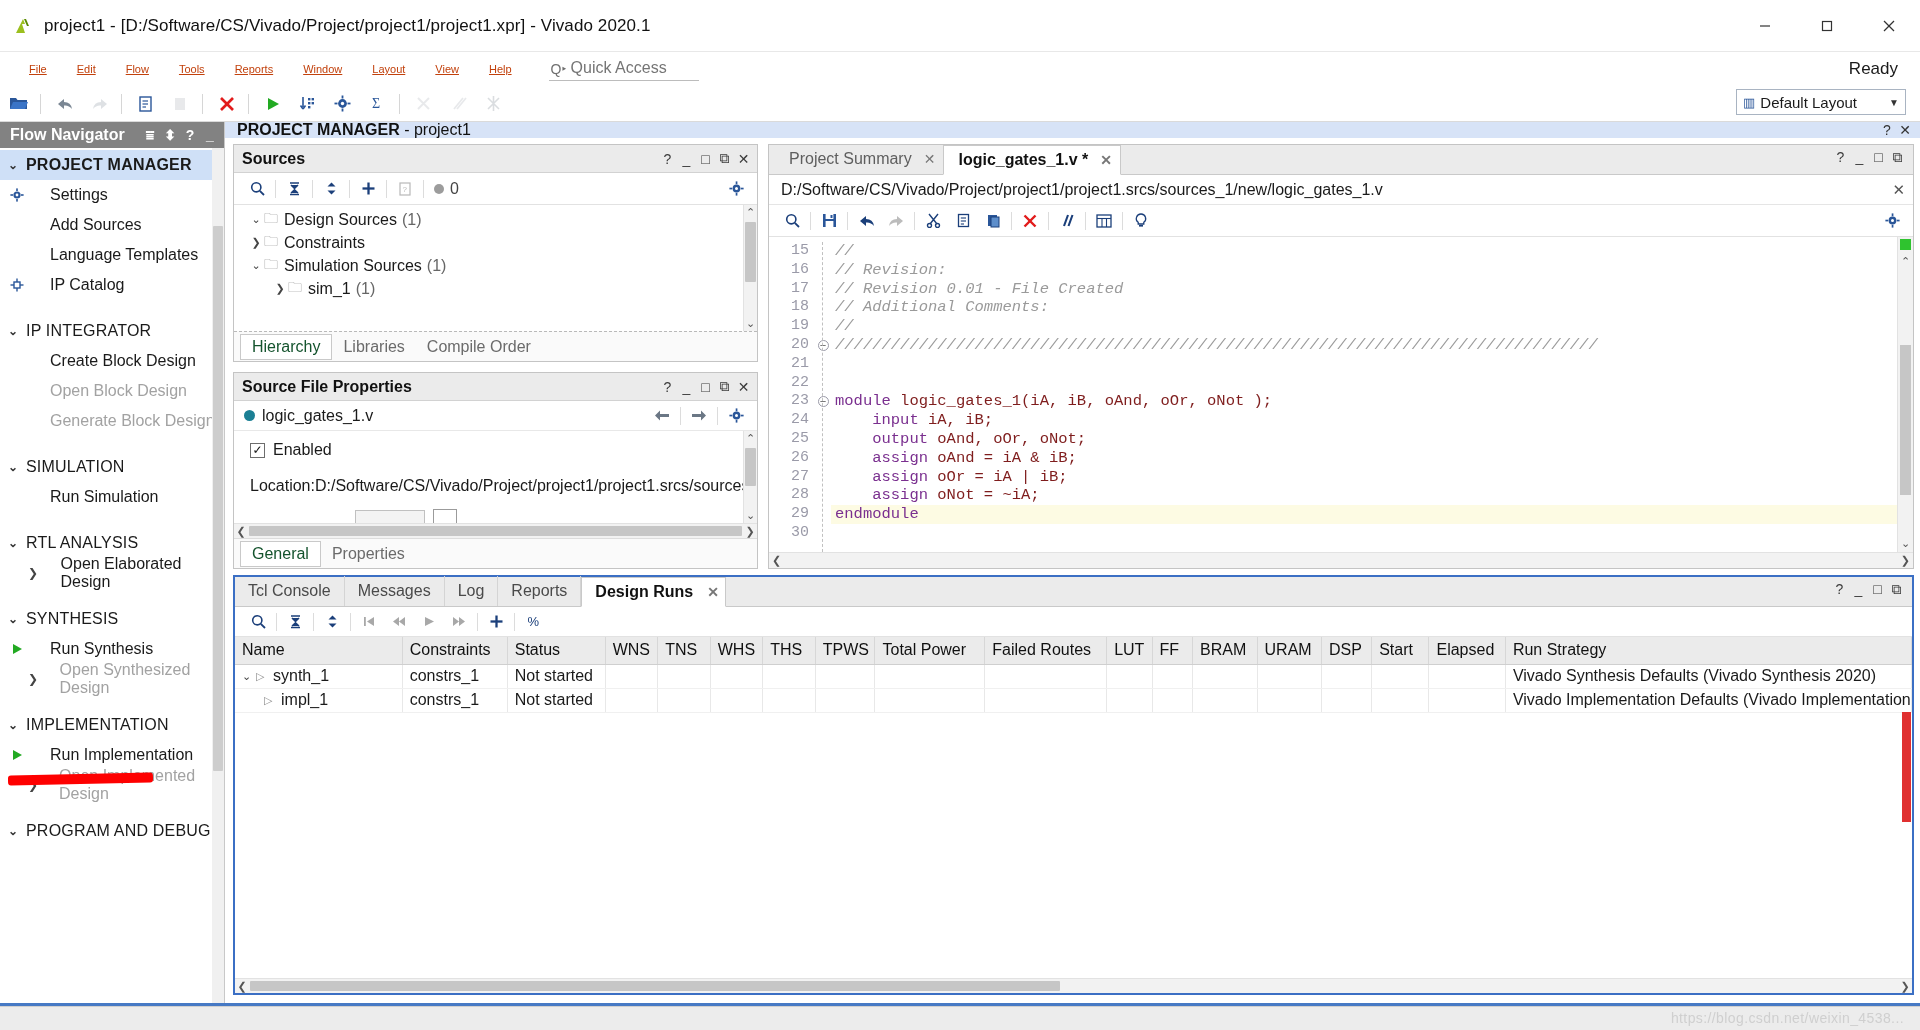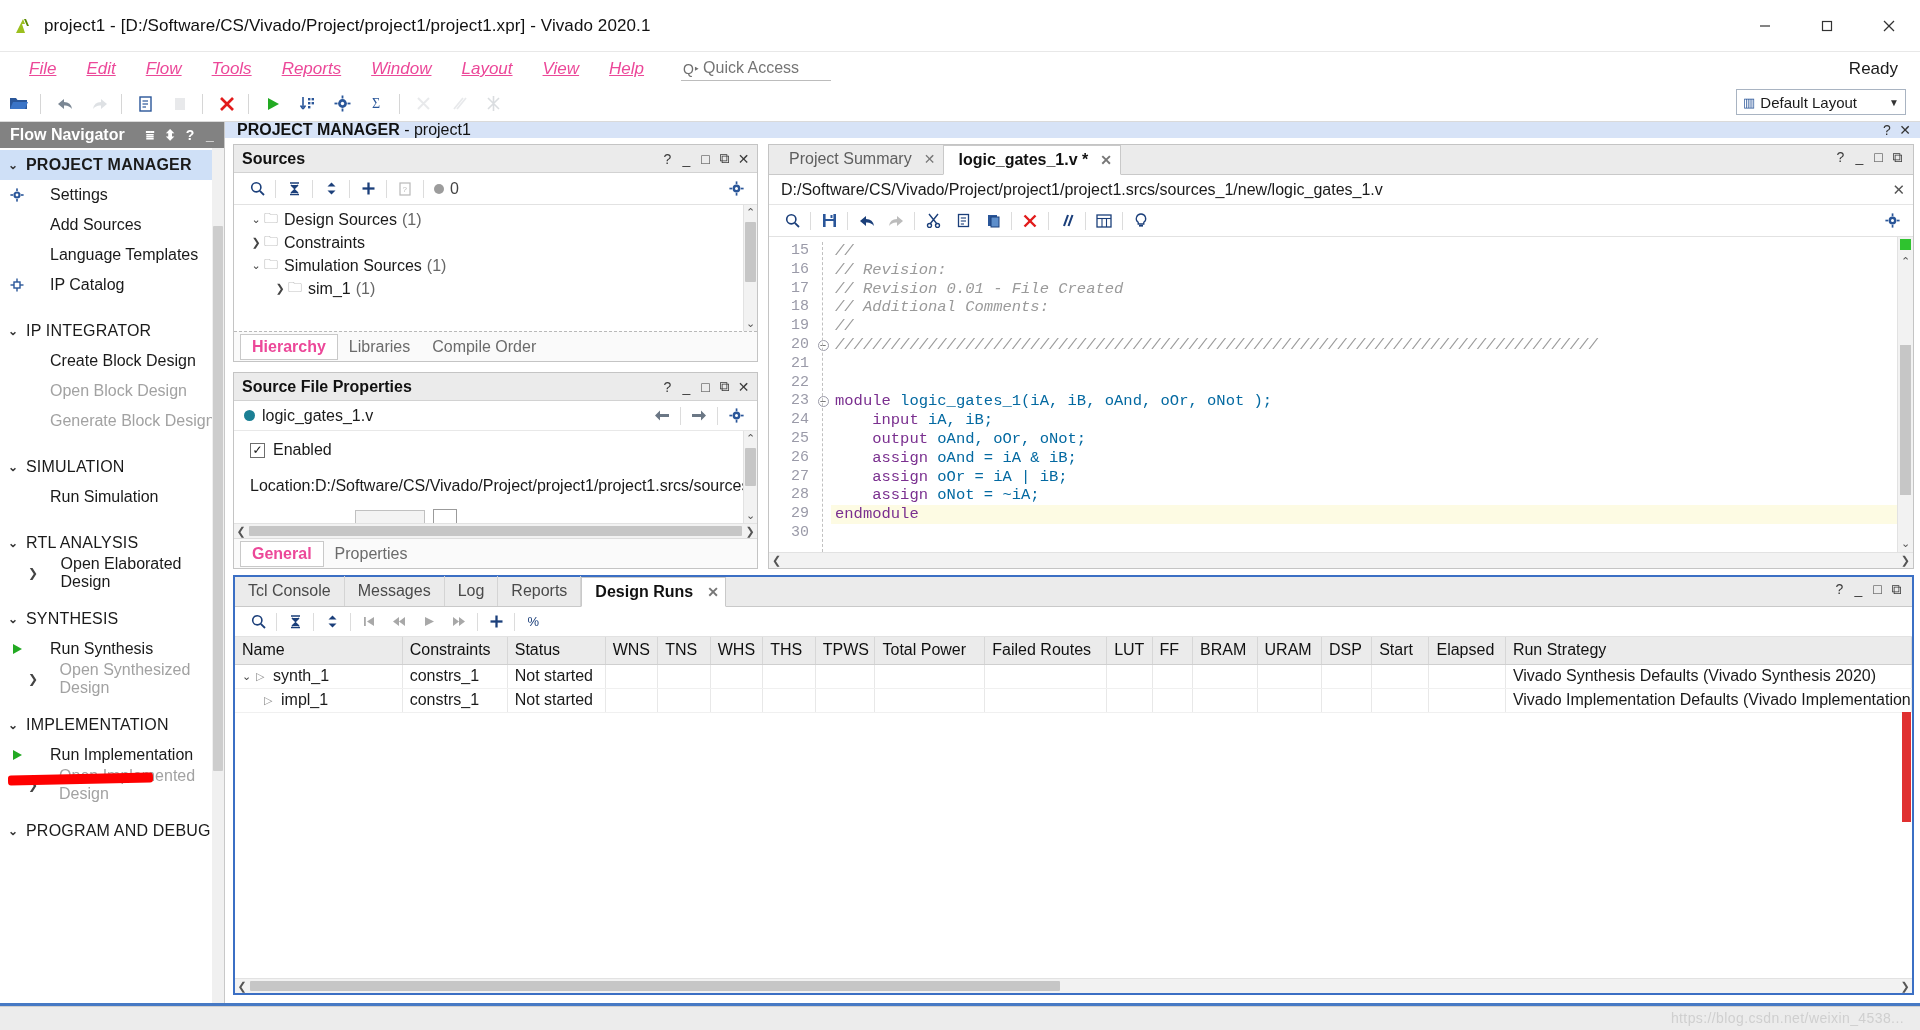--- a/index.html
+++ b/index.html
@@ -16,21 +16,21 @@
   
   .titlebar { height:52px; display:flex; align-items:center; background:#ffffff; border-bottom:1px solid #e8e8e8; flex:none; }
   .tb-icon { width:30px; display:flex; align-items:center; justify-content:center; margin-left:8px; }
   .tb-title { font-size:17px; color:#111; margin-left:6px; letter-spacing:0.1px; }
   .tb-spacer { flex:1; }
   .tb-btn { width:62px; height:36px; display:flex; align-items:center; justify-content:center; color:#333; }
 
   
   .menubar { height:34px; display:flex; align-items:center; background:#ffffff; flex:none; position:relative; }
   .menu-items { display:flex; align-items:center; margin-left:14px; }
-  .menu-item { padding:4px 15px; font-size:17px; color:#ec4899;font-style:italic; }
+  .menu-item { padding:4px 15px; font-size:11px; color:#c2410c; }
   .menu-item u { text-decoration:underline; }
   .quick { margin-left:22px; width:150px; position:relative; }
   .quick input { width:100%; border:none; border-bottom:1px solid #bcbcbc; outline:none; font-size:16px;
       color:#555; padding:2px 2px 3px 22px; background:transparent; font-family:inherit; }
   .quick .qmag { position:absolute; left:2px; top:2px; color:#6f6f6f; font-size:14px; }
   .ready { position:absolute; right:22px; font-size:17px; color:#1a1a1a; }
 
   
   .toolbar { height:36px; display:flex; align-items:center; background:#ffffff; border-bottom:1px solid #dadada; flex:none; position:relative; }
   .tool { width:33px; height:30px; display:flex; align-items:center; justify-content:center; margin-left:2px; }
@@ -96,21 +96,21 @@
   .tnode .tw { width:16px; text-align:center; font-size:11px; color:#444; }
   .tnode .fold { margin-right:6px; color:#8a8a8a; font-size:14px; }
   .tnode .cnt { color:#666; }
   .tsel { background:#cfe3fb; padding:0 4px; }
   .vscroll { position:absolute; right:0; top:0; width:14px; height:100%; background:#f2f2f2; border-left:1px solid #e2e2e2;
       display:flex; flex-direction:column; align-items:center; }
   .va { height:15px; font-size:11px; color:#555; line-height:15px; }
   .vthumb { width:11px; background:#c6c6c6; border-radius:1px; }
   .tabs { height:30px; border-top:1px dashed #b9b9b9; display:flex; align-items:center; padding-left:6px; background:#fafafa; flex:none; }
   .tab { padding:3px 11px; font-size:16px; color:#6b6b6b; }
-  .tab.on { color:#ec4899; font-weight:bold; border:1px solid #c9c9c9; background:#fff; }
+  .tab.on { color:#14532d; font-weight:normal; border:1px solid #c9c9c9; background:#fff; }
 
   
   .sfp { flex:1; min-height:0; }
   .sfp-file { height:30px; display:flex; align-items:center; padding-left:10px; font-size:16px; border-bottom:1px solid #e8e8e8; flex:none; }
   .dot { width:11px; height:11px; border-radius:50%; background:#1b7f94; display:inline-block; margin-right:7px; }
   .sfp-body { flex:1; position:relative; overflow:hidden; padding:10px 0 0 16px; min-height:0; }
   .chkrow { display:flex; align-items:center; font-size:16px; margin-bottom:18px; }
   .chk { width:15px; height:15px; border:1px solid #6d6d6d; background:#fff; margin-right:8px; display:flex;
       align-items:center; justify-content:center; font-size:12px; color:#111; }
   .locrow { display:flex; font-size:16px; }
@@ -136,21 +136,21 @@
   .fold-col { width:16px; flex:none; padding-top:5px; position:relative; }
   .fline { height:18.8px; display:flex; align-items:center; justify-content:center; }
   .fbox { width:11px; height:11px; border:1px solid #9a9aa8; border-radius:6px; display:flex; align-items:center;
       justify-content:center; font-size:11px; color:#555; line-height:9px; background:#fff; }
   .dashcol { position:absolute; left:7px; top:5px; bottom:0; border-left:1px dashed #c0c0c0; }
   .codetext { flex:1; padding-top:5px; font-family:"Liberation Mono", monospace; font-size:15.5px; overflow:hidden; position:relative; }
   .cline { height:18.8px; line-height:18.8px; white-space:pre; padding-left:4px; }
   .cline.hl { background:#fdfbe3; }
   .cm { color:#9a9a9a; font-style:italic; }
   .kw { color:#7a2f8f; }
-  .pl { color:#0369a1;font-family:Liberation Mono, monospace; }
+  .pl { color:#7f1d1d;font-family:Liberation Mono, monospace; }
   .ed-right { width:16px; flex:none; background:#f2f2f2; border-left:1px solid #e2e2e2; position:relative; }
   .ed-marker { position:absolute; right:2px; top:2px; width:11px; height:11px; background:#2fc32f; }
   .ed-hbar { height:16px; background:#f2f2f2; border-top:1px solid #e2e2e2; display:flex; align-items:center;
       justify-content:space-between; flex:none; padding:0 3px; font-size:11px; color:#555; }
 
   
   .runs { flex:1; border:2px solid #3b6fc4; display:flex; flex-direction:column; min-width:0; min-height:0; background:#fff; }
   .r-tabs { height:30px; background:#ebebeb; display:flex; align-items:flex-end; border-bottom:1px solid #c9c9c9; flex:none; position:relative; }
   .r-tab { height:30px; display:flex; align-items:center; padding:0 13px; font-size:16px; color:#4a4a4a; border-right:1px solid #d4d4d4; }
   .r-tab.on { background:#fff; color:#111; font-weight:bold; border:1px solid #c9c9c9; border-bottom:1px solid #fff; margin-bottom:-1px; padding-right:6px; }

